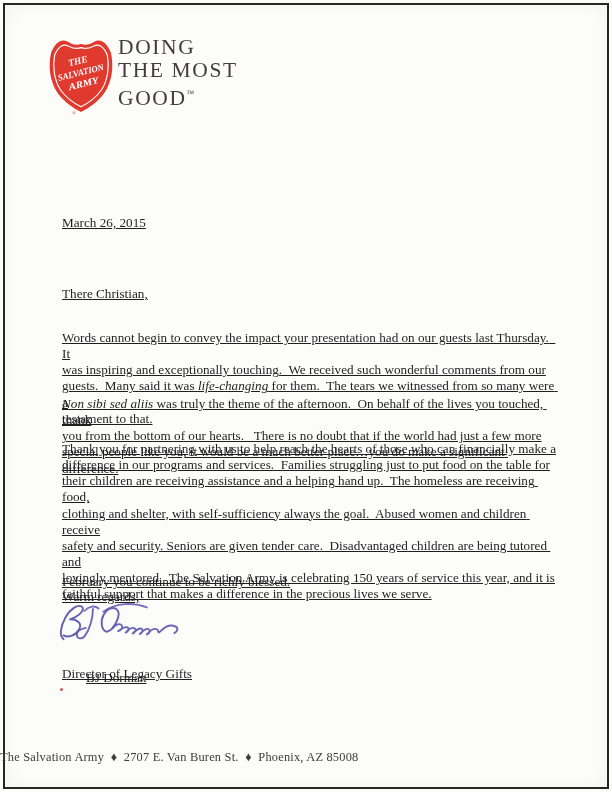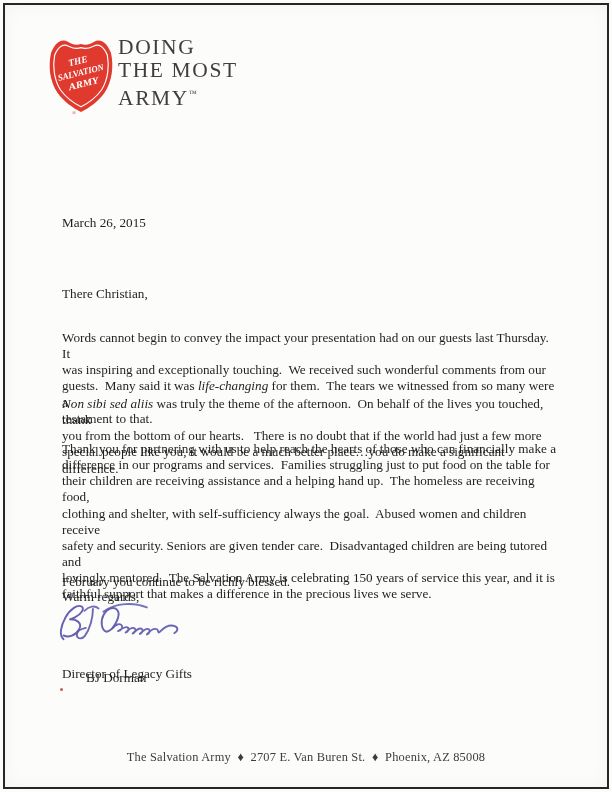--- a/index.html
+++ b/index.html
@@ -21,39 +21,40 @@
     font-family:"Liberation Serif", serif;
     font-size:21.5px;line-height:23px;letter-spacing:1.6px;
     color:#413d3c;white-space:pre-wrap;
   }
   .tm{font-size:8px;vertical-align:9px;letter-spacing:0;}
   
   .blk{
     position:absolute;left:62px;width:496px;
     font-size:13.2px;line-height:16.1px;color:#1f1f1f;
     white-space:pre-wrap;
+    text-decoration:underline;
   }
   .blk em{font-style:italic;}
   .date-blk{top:215px;}
   .salutation-blk{top:286px;}
   .p0{top:317px;}
   .p1{top:383px;}
   .p2{top:428px;}
   .p3{top:561px;}
   .closing-blk{top:589px;}
   .name-blk{top:670px;margin-left:24px;}
   .title-blk{top:666px;}
   .signature{position:absolute;left:56px;top:601px;width:142px;height:48px;}
   .ink-dot{
     position:absolute;left:60px;top:688px;width:3px;height:3px;
     border-radius:50%;background:#c23b35;opacity:.85;
   }
   
   .footer{
-    position:absolute;left:0;right:0;top:750px;text-align:center;
+    position:absolute;left:0;right:0;top:750px;
     font-size:12.4px;color:#3d3d3d;letter-spacing:.2px;white-space:pre-wrap;
   }
 </style>
 </head>
 <body>
 
 <div class="paper">
   <div class="frame"></div>
 
   <div class="letterhead">
@@ -66,21 +67,21 @@
         <g transform="rotate(-14 50 55)" fill="#ffffff" font-family="Liberation Serif, serif" font-style="italic" font-weight="bold" text-anchor="middle">
           <text x="50" y="42" font-size="13">THE</text>
           <text x="50" y="58" font-size="12.5" textLength="64" lengthAdjust="spacingAndGlyphs">SALVATION</text>
           <text x="50" y="74" font-size="13" textLength="42" lengthAdjust="spacingAndGlyphs">ARMY</text>
         </g>
         <text x="38" y="112" font-size="7" fill="#e03a2f">®</text>
       </svg>
     </div>
     <div class="tagline"><span>DOING
 THE MOST
-ARMY</span><span class="tm">™</span></div>
+GOOD</span><span class="tm">™</span></div>
   </div>
 
   <div class="blk date-blk">March 26, 2015</div>
   <div class="blk salutation-blk">There Christian,</div>
 
   <p class="blk p1"><em>Non sibi sed aliis</em><span> was truly the theme of the afternoon.  On behalf of the lives you touched, thank
 you from the bottom of our hearts.   There is no doubt that if the world had just a few more
 special people like you, it would be a much better place…you do make a significant difference.</span></p>
   <p class="blk p0"><span>Words cannot begin to convey the impact your presentation had on our guests last Thursday.  It
 was inspiring and exceptionally touching.  We received such wonderful comments from our

